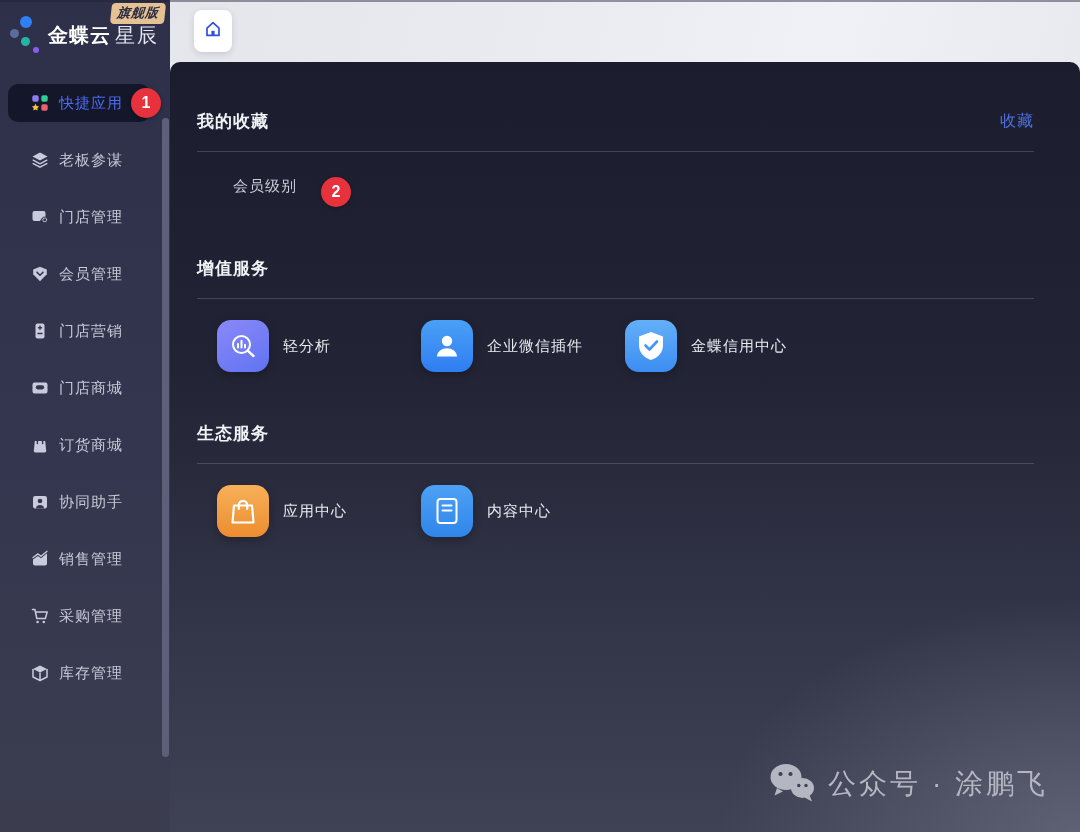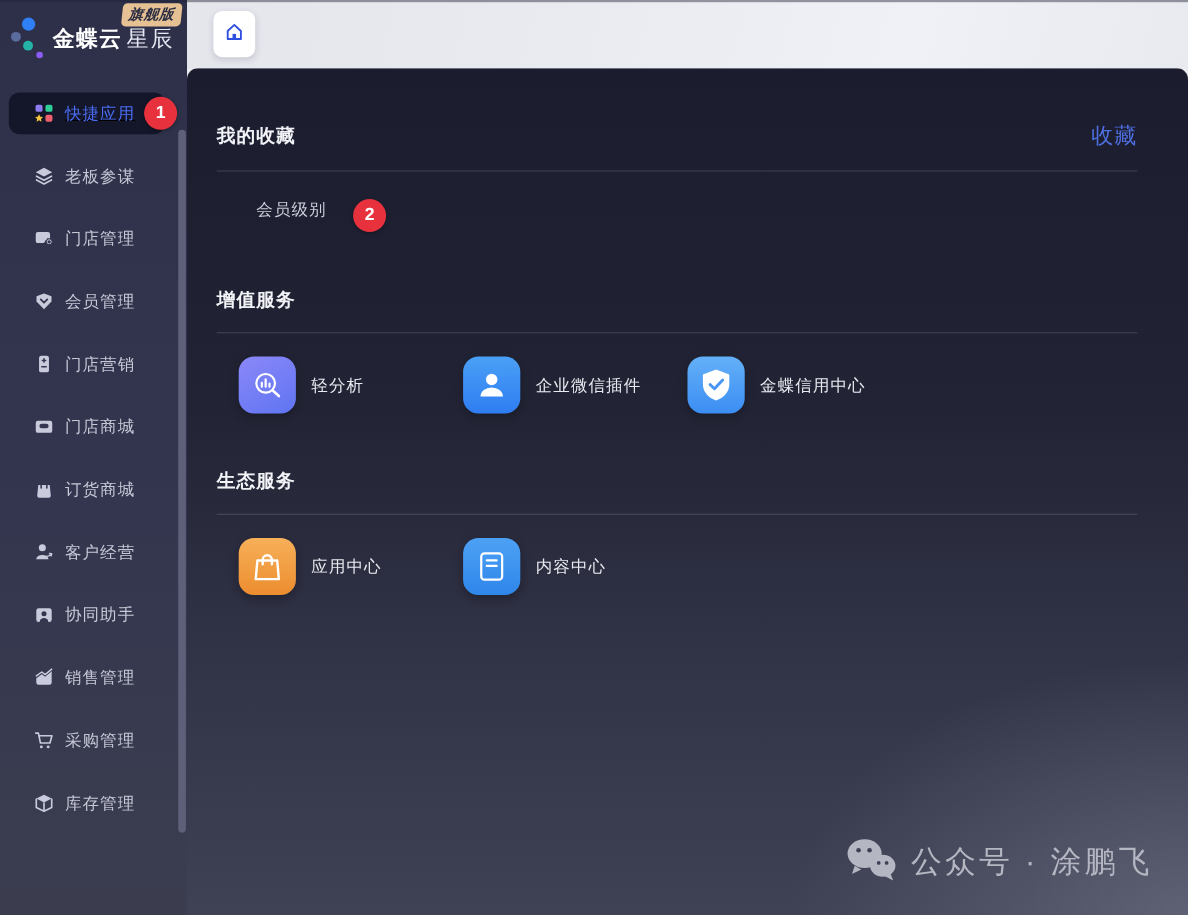--- a/index.html
+++ b/index.html
@@ -35,21 +35,21 @@
     padding:1px 6px 2px; border-radius:4px; transform:skewX(-6deg); letter-spacing:1px;
   }
   .menu{ position:absolute; top:84px; left:0; right:0; }
   .menu-item{
     height:38px; margin-bottom:19px; display:flex; align-items:center;
     padding-left:30px; gap:9px; cursor:pointer;
   }
   .menu-item .mi-label{ font-size:15px; color:#c6c8d6; letter-spacing:1px; }
   .menu-item.selected{
     position:relative; margin-left:8px; margin-right:20px;
-    padding-left:22px; background:#14162a; border-radius:10px;text-decoration:underline;
+    padding-left:22px; background:#14162a; border-radius:10px;
   }
   .menu-item.selected .mi-label{ color:#4b6cf5; }
   .mi-icon{ width:20px; height:20px; flex:0 0 20px; display:flex; align-items:center; justify-content:center; }
   .ann-badge{
     width:30px; height:30px; border-radius:50%;
     background:#e7323d; color:#fff; font-size:16px; font-weight:bold;
     display:flex; align-items:center; justify-content:center;
     box-shadow:0 1px 4px rgba(0,0,0,.35);
   }
   .menu-item .ann-badge{ position:absolute; left:123px; top:4px; }
@@ -75,21 +75,21 @@
     position:absolute; left:170px; top:62px; width:910px; height:770px;
     border-radius:10px 10px 0 0;
     background:
       radial-gradient(55% 42% at 100% 100%, rgba(133,136,156,.45), rgba(133,136,156,0) 72%),
       linear-gradient(180deg,#1b1d2f 0%,#222435 40%,#34364a 76%,#3f4154 100%);
     z-index:5;
   }
   .panel-content{ padding:48px 46px 0 27px; }
   .sec-head{ display:flex; align-items:center; justify-content:space-between; }
   .sec-title{ font-size:17px; font-weight:bold; color:#f2f3f7; letter-spacing:1px; }
-  .sec-action{ font-size:20px; color:#4e6fe0; cursor:pointer; letter-spacing:1px; }
+  .sec-action{ font-size:16px; color:#4e6fe0; cursor:pointer; letter-spacing:1px; }
   .divider{ border-top:1px solid rgba(190,195,220,.22); margin-top:18px; }
   .fav-row{ margin-top:25px; padding-left:36px; display:flex; align-items:flex-start; height:30px; }
   .fav-link{ font-size:15px; color:#cbcdd8; letter-spacing:1px; cursor:pointer; }
   .fav-row .ann-badge{ margin-left:24px; }
   .section{ margin-top:50px; }
   .tile-row{ display:flex; padding-left:20px; margin-top:21px; }
   .tile{ width:204px; display:flex; align-items:center; gap:14px; cursor:pointer; }
   .tile-icon{
     width:52px; height:52px; border-radius:14px;
     display:flex; align-items:center; justify-content:center;
@@ -200,30 +200,20 @@
     <div class="menu-item">
       <span class="mi-icon">
         <svg width="20" height="20" viewBox="0 0 20 20">
           <path d="M4.8 6 h10.4 l1 10 a1.9 1.9 0 0 1 -1.9 1.6 H5.7 a1.9 1.9 0 0 1 -1.9 -1.6 Z" fill="#c9cbdd"></path>
           <path d="M7.4 8.6 V6 a2.6 2.6 0 0 1 5.2 0 v2.6" fill="none" stroke="#34364f" stroke-width="1.4" stroke-linecap="round"></path>
         </svg>
       </span>
       <span class="mi-label">订货商城</span>
     </div>
 
-    <div class="menu-item">
-      <span class="mi-icon">
-        <svg width="20" height="20" viewBox="0 0 20 20">
-          <circle cx="8.5" cy="6" r="3.2" fill="#c9cbdd"></circle>
-          <path d="M2.8 16.5 a5.8 4.8 0 0 1 11.4 0 Z" fill="#c9cbdd"></path>
-          <path d="M12.2 13.8 c2 .2 3.6-.8 4.8-2.4 M17 11.4 l-2-.2 M17 11.4 l-.5 1.9" fill="none" stroke="#c9cbdd" stroke-width="1.3" stroke-linecap="round"></path>
-        </svg>
-      </span>
-      <span class="mi-label">客户经营</span>
-    </div>
 
     <div class="menu-item">
       <span class="mi-icon">
         <svg width="20" height="20" viewBox="0 0 20 20">
           <rect x="3" y="4" width="14" height="12.5" rx="2.2" fill="#c9cbdd"></rect>
           <circle cx="10" cy="9" r="2.3" fill="#34364f"></circle>
           <path d="M6 16.5 a4 3.6 0 0 1 8 0 Z" fill="#34364f"></path>
         </svg>
       </span>
       <span class="mi-label">协同助手</span>

